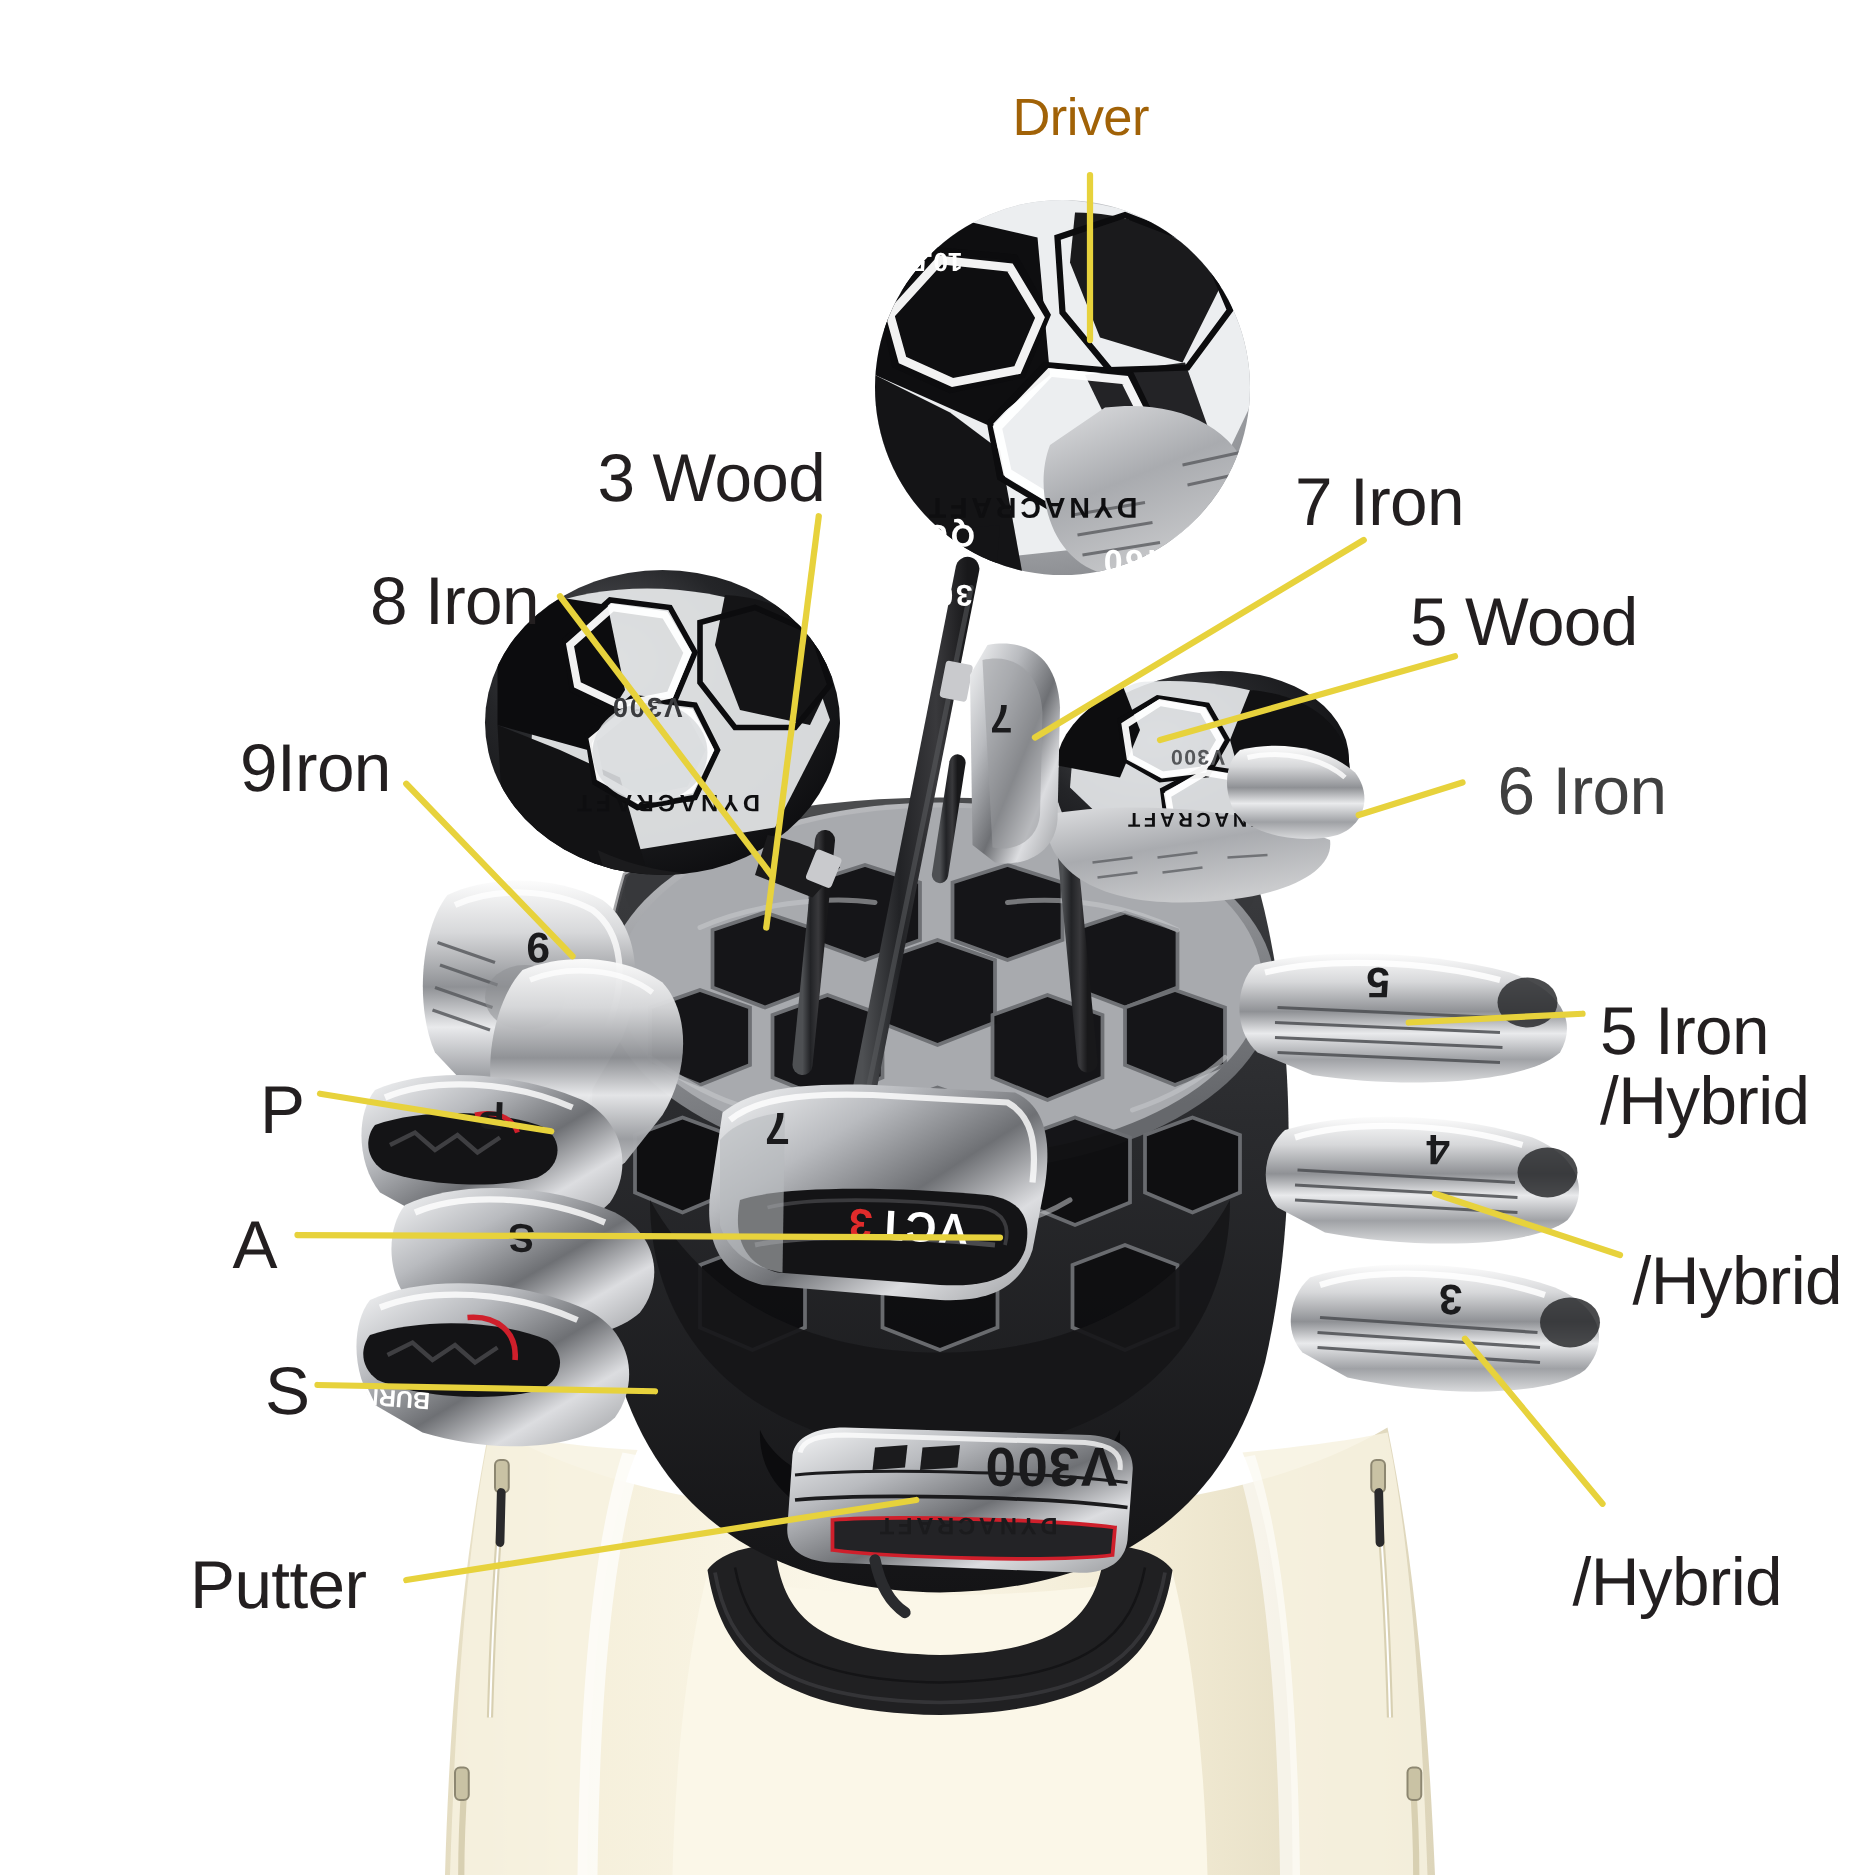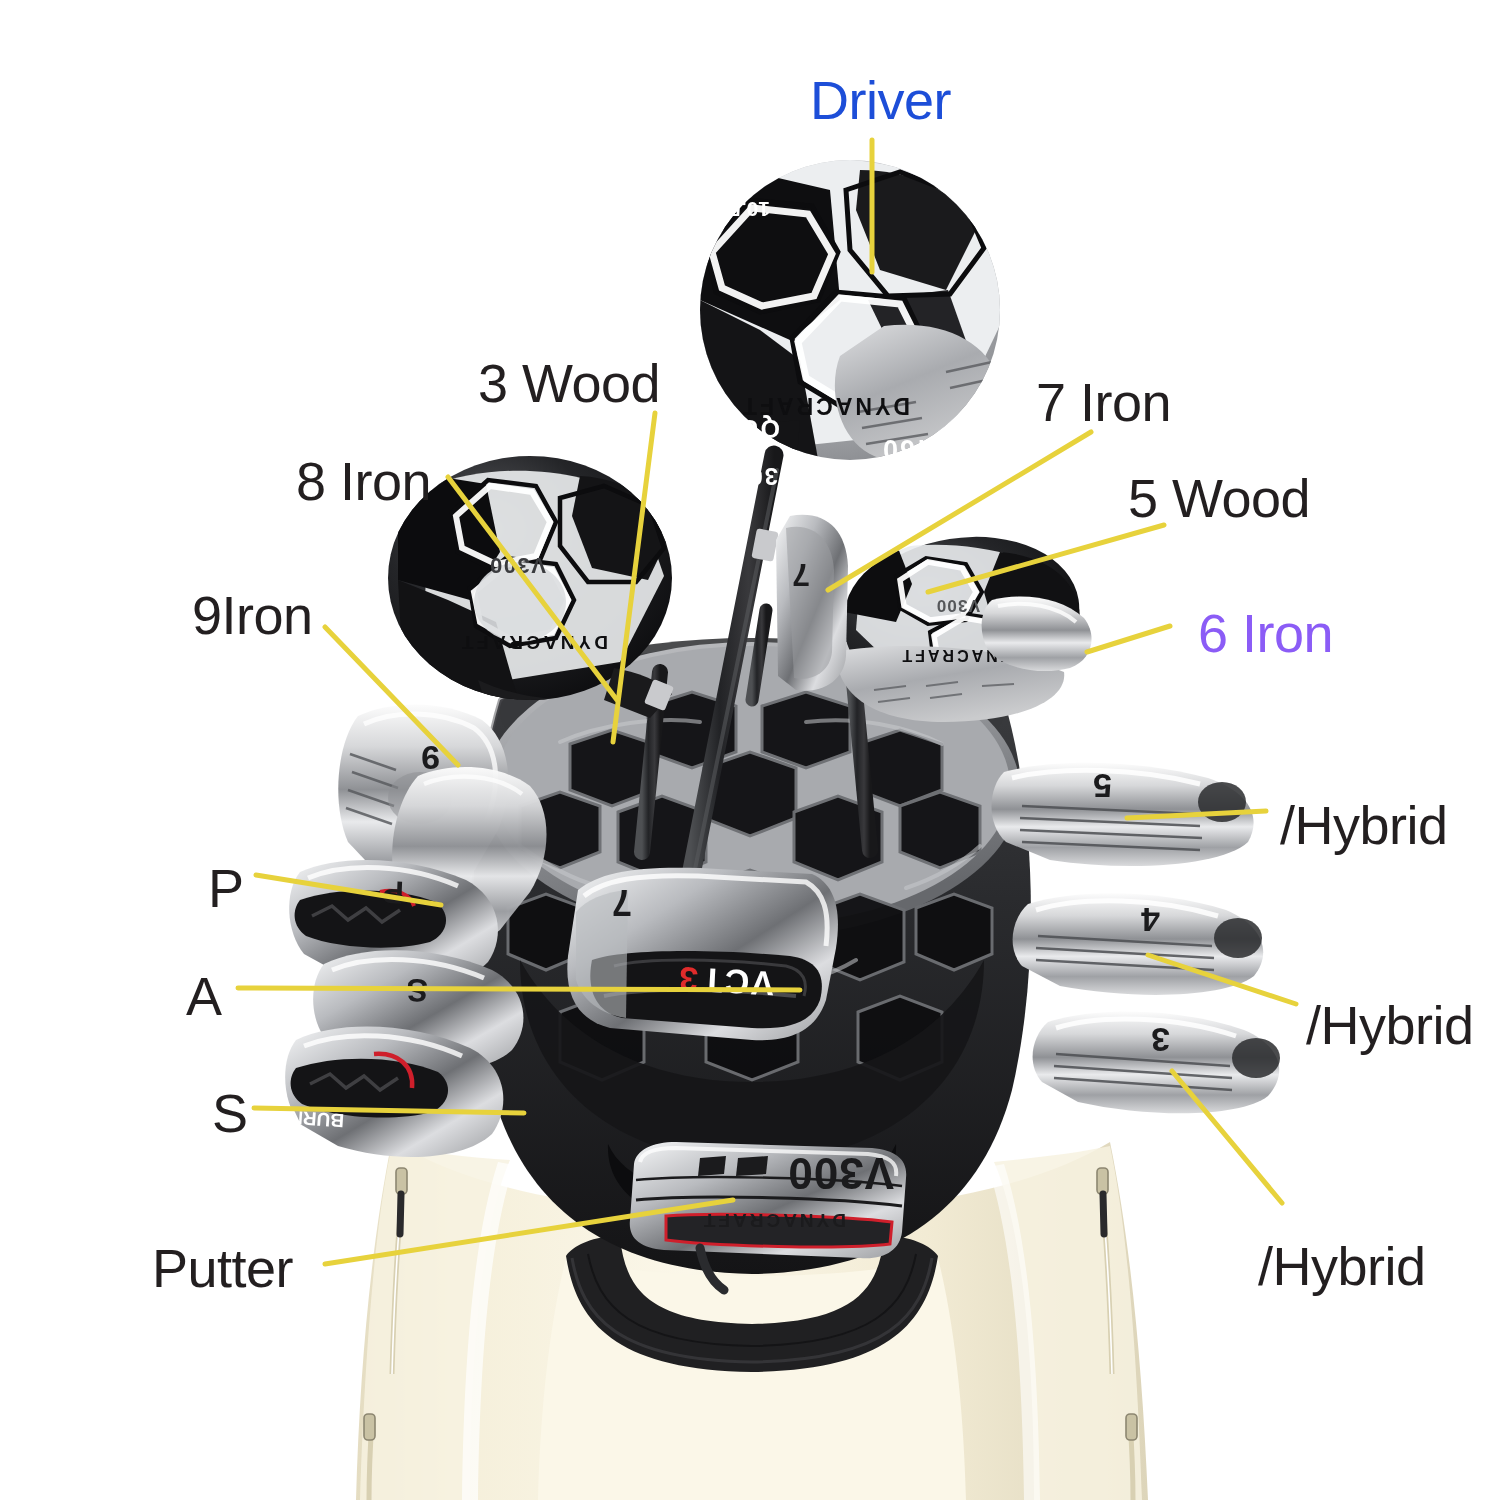--- a/index.html
+++ b/index.html
@@ -454,29 +454,29 @@
         <polyline points="1091,432 828,590" fill="none" stroke="#e7d23c" stroke-width="5" stroke-linecap="round"></polyline>
         <polyline points="1164,525 928,592" fill="none" stroke="#e7d23c" stroke-width="5" stroke-linecap="round"></polyline>
         <polyline points="1170,626 1087,652" fill="none" stroke="#e7d23c" stroke-width="5" stroke-linecap="round"></polyline>
         <polyline points="1266,811 1127,818" fill="none" stroke="#e7d23c" stroke-width="5" stroke-linecap="round"></polyline>
         <polyline points="1296,1004 1148,955" fill="none" stroke="#e7d23c" stroke-width="5" stroke-linecap="round"></polyline>
         <polyline points="1282,1203 1172,1071" fill="none" stroke="#e7d23c" stroke-width="5" stroke-linecap="round"></polyline>
       </g>
   </svg>
 
   <div id="labels">
-      <div class="callout-label" style="left: 810px; top: 72px; font-size: 54px; color: #1d4ed8;"><div>Driver</div></div>
+      <div class="callout-label" style="left: 810px; top: 72px; font-size: 42px; color: #a16207;"><div>Driver</div></div>
       <div class="callout-label" style="left: 478px; top: 355px; font-size: 54px; color: rgb(35, 31, 32); text-align: center;"><div>3 Wood</div></div>
       <div class="callout-label" style="left: 296px; top: 418px; font-size: 54px; color: rgb(35, 31, 32); margin-top: 35px;"><div>8 Iron</div></div>
       <div class="callout-label" style="left: 192px; top: 587px; font-size: 54px; color: rgb(35, 31, 32);"><div>9Iron</div></div>
       <div class="callout-label" style="left: 208px; top: 860px; font-size: 54px; color: rgb(35, 31, 32);"><div>P</div></div>
       <div class="callout-label" style="left: 186px; top: 968px; font-size: 54px; color: rgb(35, 31, 32);"><div>A</div></div>
       <div class="callout-label" style="left: 212px; top: 1085px; font-size: 54px; color: rgb(35, 31, 32);"><div>S</div></div>
       <div class="callout-label" style="left: 152px; top: 1240px; font-size: 54px; color: rgb(35, 31, 32);"><div>Putter</div></div>
       <div class="callout-label" style="left: 1036px; top: 374px; font-size: 54px; color: rgb(35, 31, 32);"><div>7 Iron</div></div>
       <div class="callout-label" style="left: 1128px; top: 470px; font-size: 54px; color: rgb(35, 31, 32);"><div>5 Wood</div></div>
-      <div class="callout-label" style="left: 1198px; top: 605px; font-size: 54px; color: #8b5cf6;"><div>6 Iron</div></div>
-      <div class="callout-label" style="left: 1280px; top: 797px; font-size: 54px; color: rgb(35, 31, 32);"><div>/Hybrid</div></div>
+      <div class="callout-label" style="left: 1198px; top: 605px; font-size: 54px; color: #404040;"><div>6 Iron</div></div>
+      <div class="callout-label" style="left: 1280px; top: 797px; font-size: 54px; color: rgb(35, 31, 32);"><div>5 Iron</div><div>/Hybrid</div></div>
       <div class="callout-label" style="left: 1306px; top: 997px; font-size: 54px; color: rgb(35, 31, 32);"><div>/Hybrid</div></div>
       <div class="callout-label" style="left: 1258px; top: 1238px; font-size: 54px; color: rgb(35, 31, 32);"><div>/Hybrid</div></div>
     </div>
 
 </div>
 
 </body></html>

